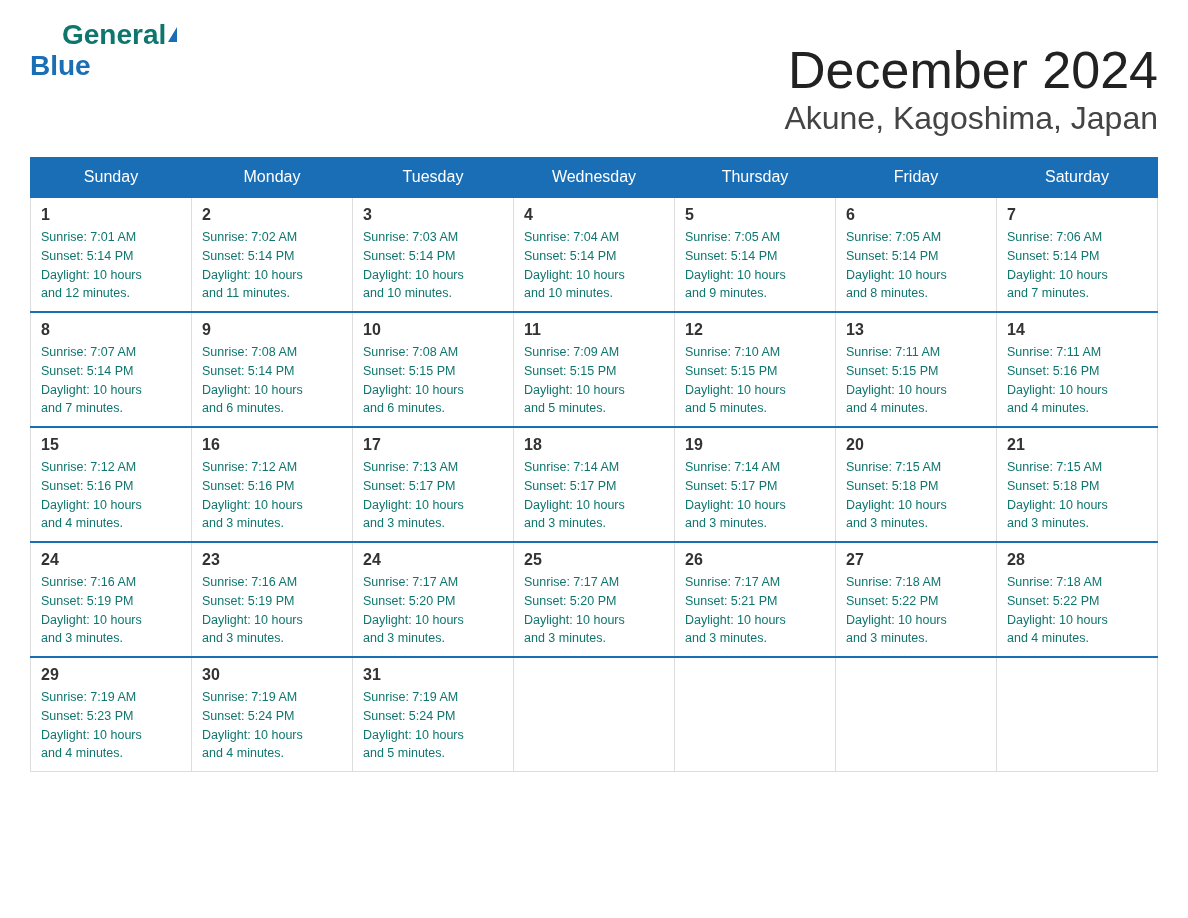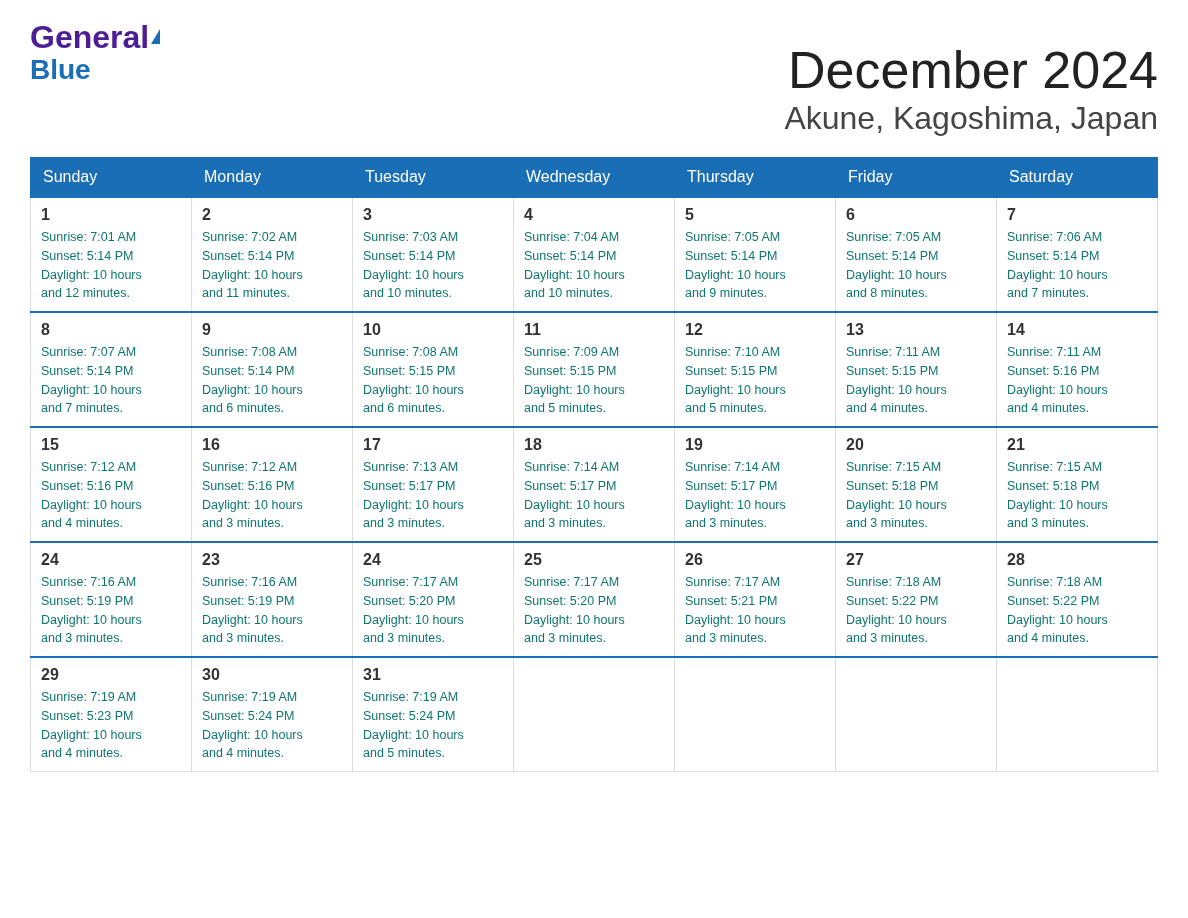--- a/index.html
+++ b/index.html
@@ -41,21 +41,21 @@
     }
     .calendar {
       width: 100%;
       border-collapse: collapse;
     }
     .calendar thead tr th {
       background-color: #1a6eb5;
       color: #fff;
       font-size: 16px;
       font-weight: normal;
-      text-align: left;
+      text-align: center;
       padding: 10px 12px;
       border: 1px solid #1a6eb5;
     }
     .calendar tbody tr td {
       border: 1px solid #ccc;
       vertical-align: top;
       padding: 8px 10px;
       width: calc(100% / 7);
       font-size: 13px;
       color: #333;
@@ -87,21 +87,21 @@
     .calendar tbody tr:first-child {
       border-top: 2px solid #1a6eb5;
     }
   </style>
 </head>
 <body>
 
 <div class="header">
   <div class="logo">
     <div class="logo-line1">
-      <span style="font-size:32px;font-weight:bold;color:#4c1d95;">General</span>
+      <span style="font-size:28px;font-weight:bold;color:#0f766e;margin-left:32px;">General</span>
       <span style="display:inline-block;width:0;height:0;border-left:9px solid transparent;border-bottom:15px solid #1a6eb5;margin-left:2px;margin-bottom:2px;"></span>
     </div>
     <div>
       <span style="font-size:28px;font-weight:bold;color:#1a6eb5;">Blue</span>
     </div>
   </div>
   <div class="title-block">
     <h1>December 2024</h1>
     <h2>Akune, Kagoshima, Japan</h2>
   </div>

